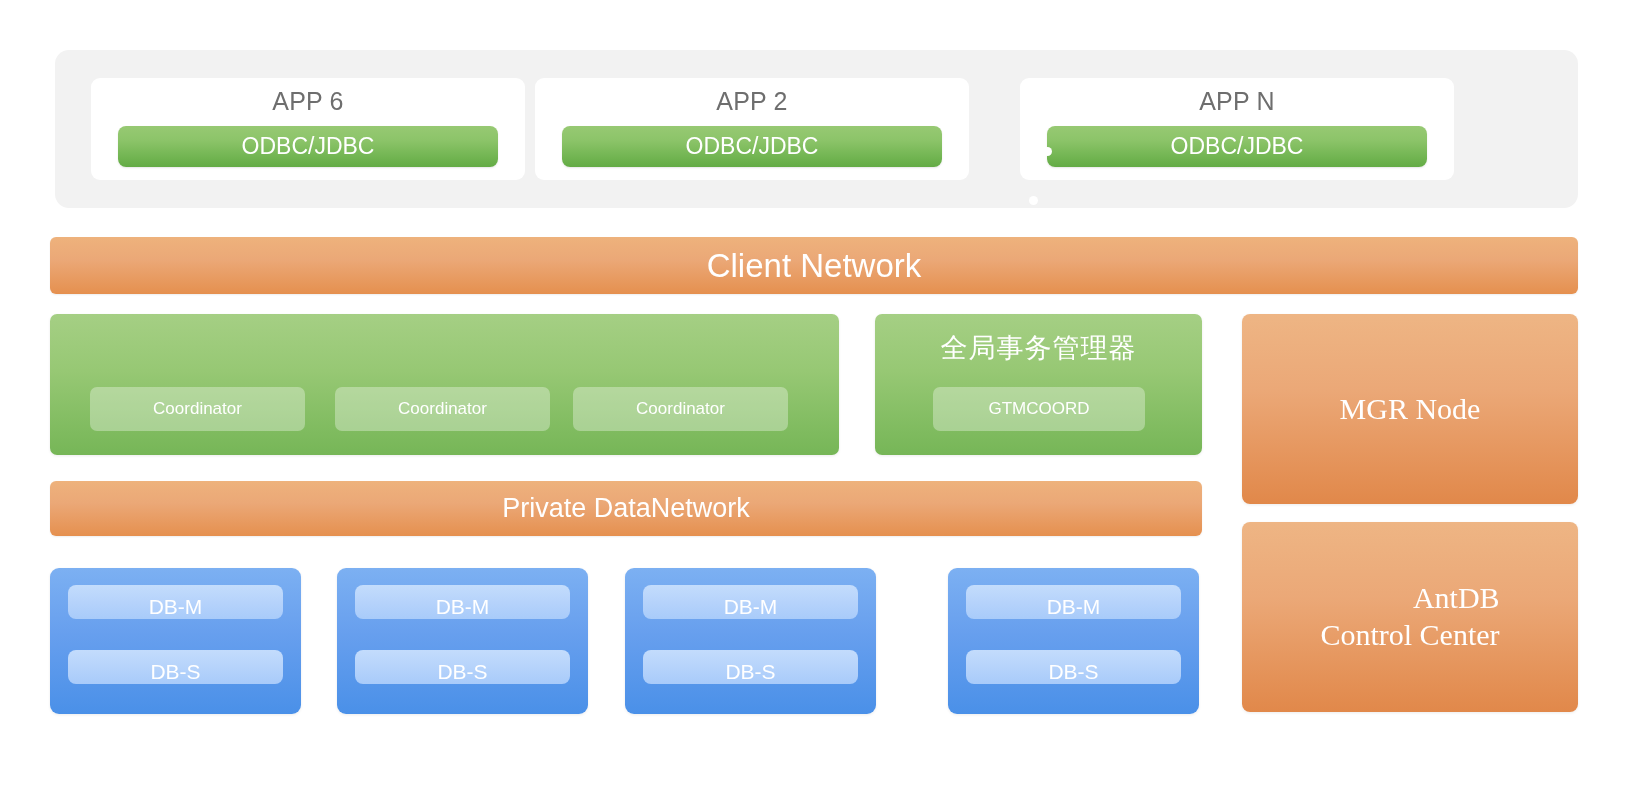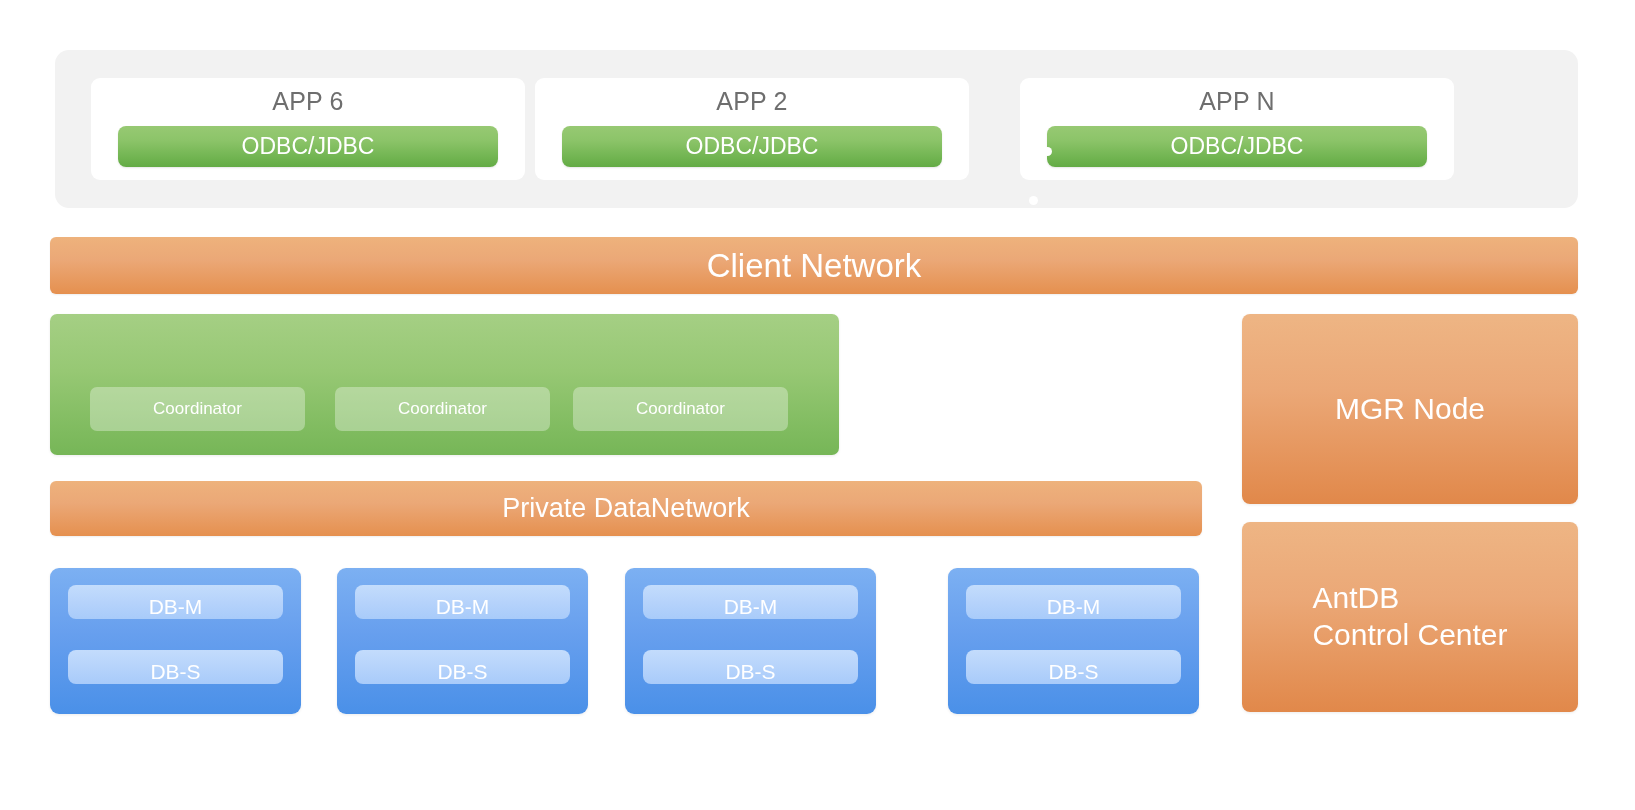--- a/index.html
+++ b/index.html
@@ -147,25 +147,26 @@
   .side-box {
     position: absolute;
     left: 1242px;
     width: 336px;
     border-radius: 8px;
     background: linear-gradient(to bottom, #eeb584 0%, #eba877 40%, #e1884a 100%);
     color: #ffffff;
     display: flex;
     align-items: center;
     justify-content: center;
-    text-align: left;
+    text-align: right;
     font-size: 30px;
     line-height: 1.22;
     box-shadow: 0 1px 3px rgba(0,0,0,0.08);
     box-sizing: border-box;
+    font-family: Liberation Serif, serif;
   }
   .side-box.mgr  { top: 314px; height: 190px; }
   .side-box.ctrl { top: 522px; height: 190px; }
 
   
   .db-group {
     position: absolute;
     top: 568px;
     height: 146px;
     border-radius: 9px;
@@ -222,20 +223,24 @@
   <div class="ellipsis-dot d3"></div>
 
   <div class="net-bar client">Client Network</div>
 
   <div class="green-panel compute">
     <div class="inner-pill p1">Coordinator</div>
     <div class="inner-pill p2">Coordinator</div>
     <div class="inner-pill p3">Coordinator</div>
   </div>
 
+  <div class="green-panel gtm">
+    <div class="panel-title">全局事务管理器</div>
+    <div class="inner-pill">GTMCOORD</div>
+  </div>
 
   <div class="side-box mgr">
     <span>MGR Node</span>
   </div>
 
   <div class="side-box ctrl">
     <span>
       <span>AntDB</span><br>
       <span>Control Center</span>
     </span>

